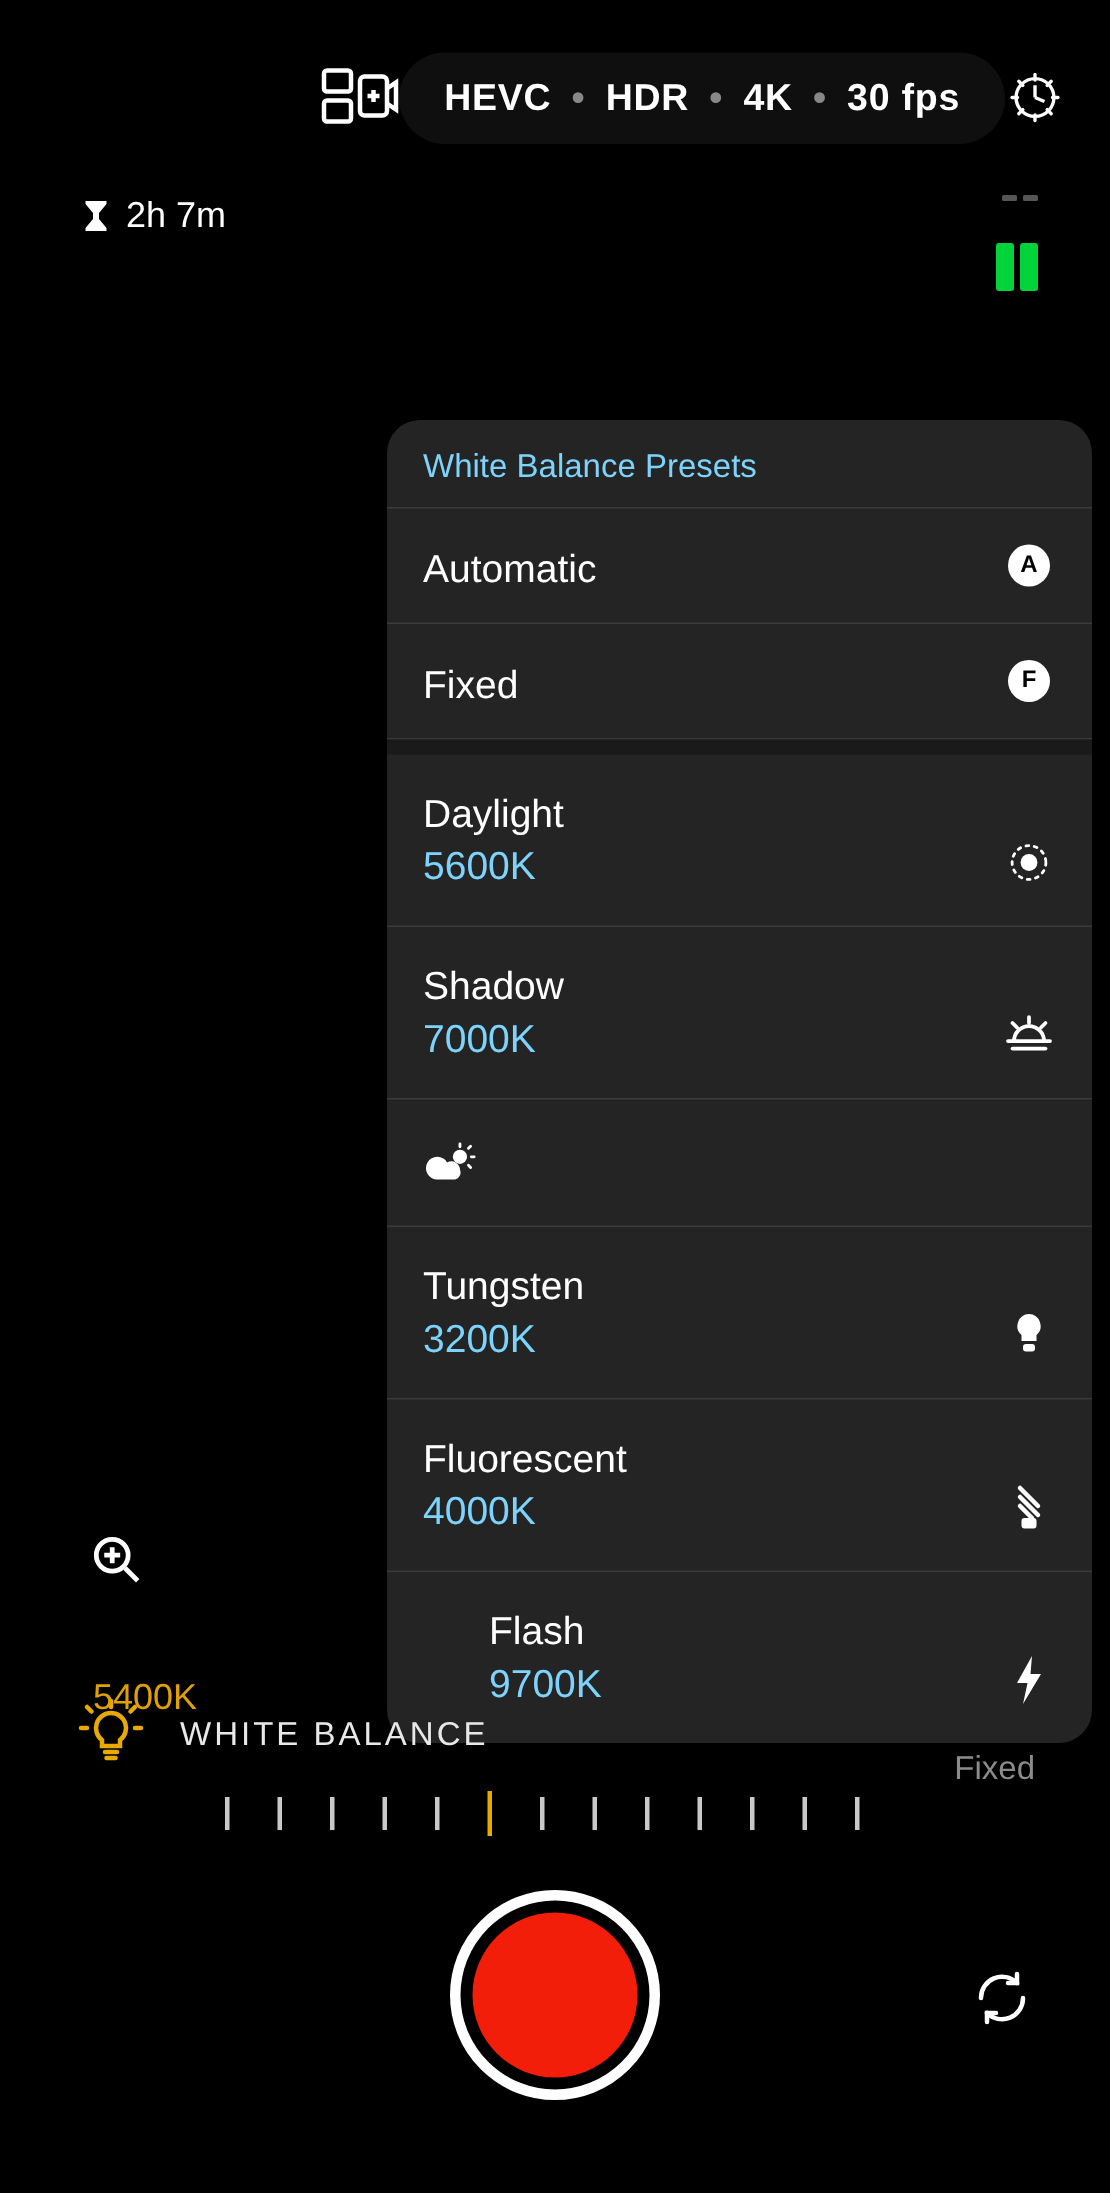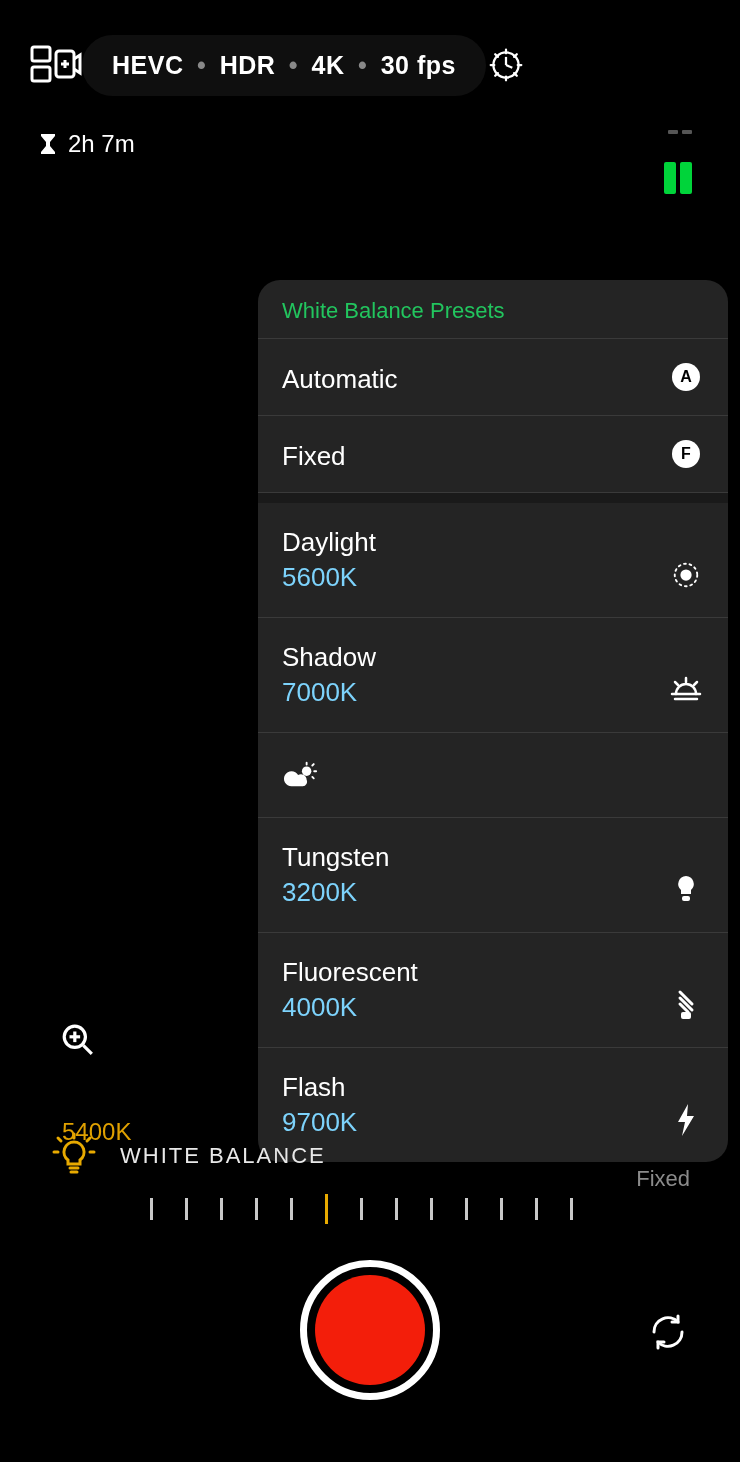--- a/index.html
+++ b/index.html
@@ -12,39 +12,39 @@
     overflow: hidden;
     position: relative;
   }
   
   .top-bar {
     position: absolute;
     top: 30px; left: 0; right: 0;
     height: 70px;
     display: flex;
     align-items: center;
-    justify-content: flex-start;
+    justify-content: flex-end;
     padding: 0 30px;
   }
   .clip-icon { width: 52px; height: 40px; display:flex; align-items:center; justify-content:center; color:#fff; }
   .format-pill {
     background: rgba(255,255,255,0.06);
     border-radius: 34px;
     padding: 16px 30px;
     font-size: 25px;
     font-weight: 600;
     color: #fff;
     letter-spacing: 0.5px;
   }
   .format-pill span.dot { color:#888; margin:0 6px; }
   .gear-icon { width:40px; height:40px; display:flex;align-items:center;justify-content:center; color:#fff;}
   
   .second-row {
     position:absolute;
-    top:130px; left:0; right:0;
+    top:130px; left:16px; right:0;
     padding:0 40px;
     display:flex; align-items:flex-start; justify-content:space-between;text-align:center;
   }
   .time-remaining {
     display:flex; align-items:center; gap:12px;
     font-size:24px; font-weight:500;
   }
   .audio-meter { display:flex; flex-direction:column; gap:6px; align-items:flex-end; margin-right:8px;}
   .audio-dots { display:flex; gap:4px; }
   .audio-dots .d { width:10px; height:4px; background:#555; border-radius:1px;}
@@ -55,31 +55,31 @@
     position:absolute;
     left:258px;
     top:280px;
     width:470px;
     background:#242424;
     border-radius:22px;
     overflow:hidden;
   }
   .panel-header {
     padding:18px 24px 14px;
-    color:#22c55e;
+    color:#7dd3fc;
     font-size:22px;
     font-weight:400;
     border-bottom:1px solid #3a3a3a;
   }
   .panel-row {
     display:flex; align-items:flex-end; justify-content:space-between;
     padding:20px 24px 20px;
     border-bottom:1px solid #3a3a3a;
   }
-  .panel-row:last-child { border-bottom:none; }
+  .panel-row:last-child { border-bottom:none;margin-left:44px; }
   .panel-row .labels { display:flex; flex-direction:column; gap:4px; }
   .panel-row .title { font-size:26px; color:#fff; font-weight:400;}
   .panel-row .sub   { font-size:26px; color:#7dd3fc; font-weight:400;}
   .panel-row .icon  { width:36px; height:36px; display:flex;align-items:center;justify-content:center;}
   .panel-row.big { padding:24px 24px; }
   .group-gap { height:10px; background:#1a1a1a; }
   .badge {
     width:28px;height:28px;border-radius:50%;background:#fff;color:#000;
     display:flex;align-items:center;justify-content:center;
     font-size:16px;font-weight:700;

